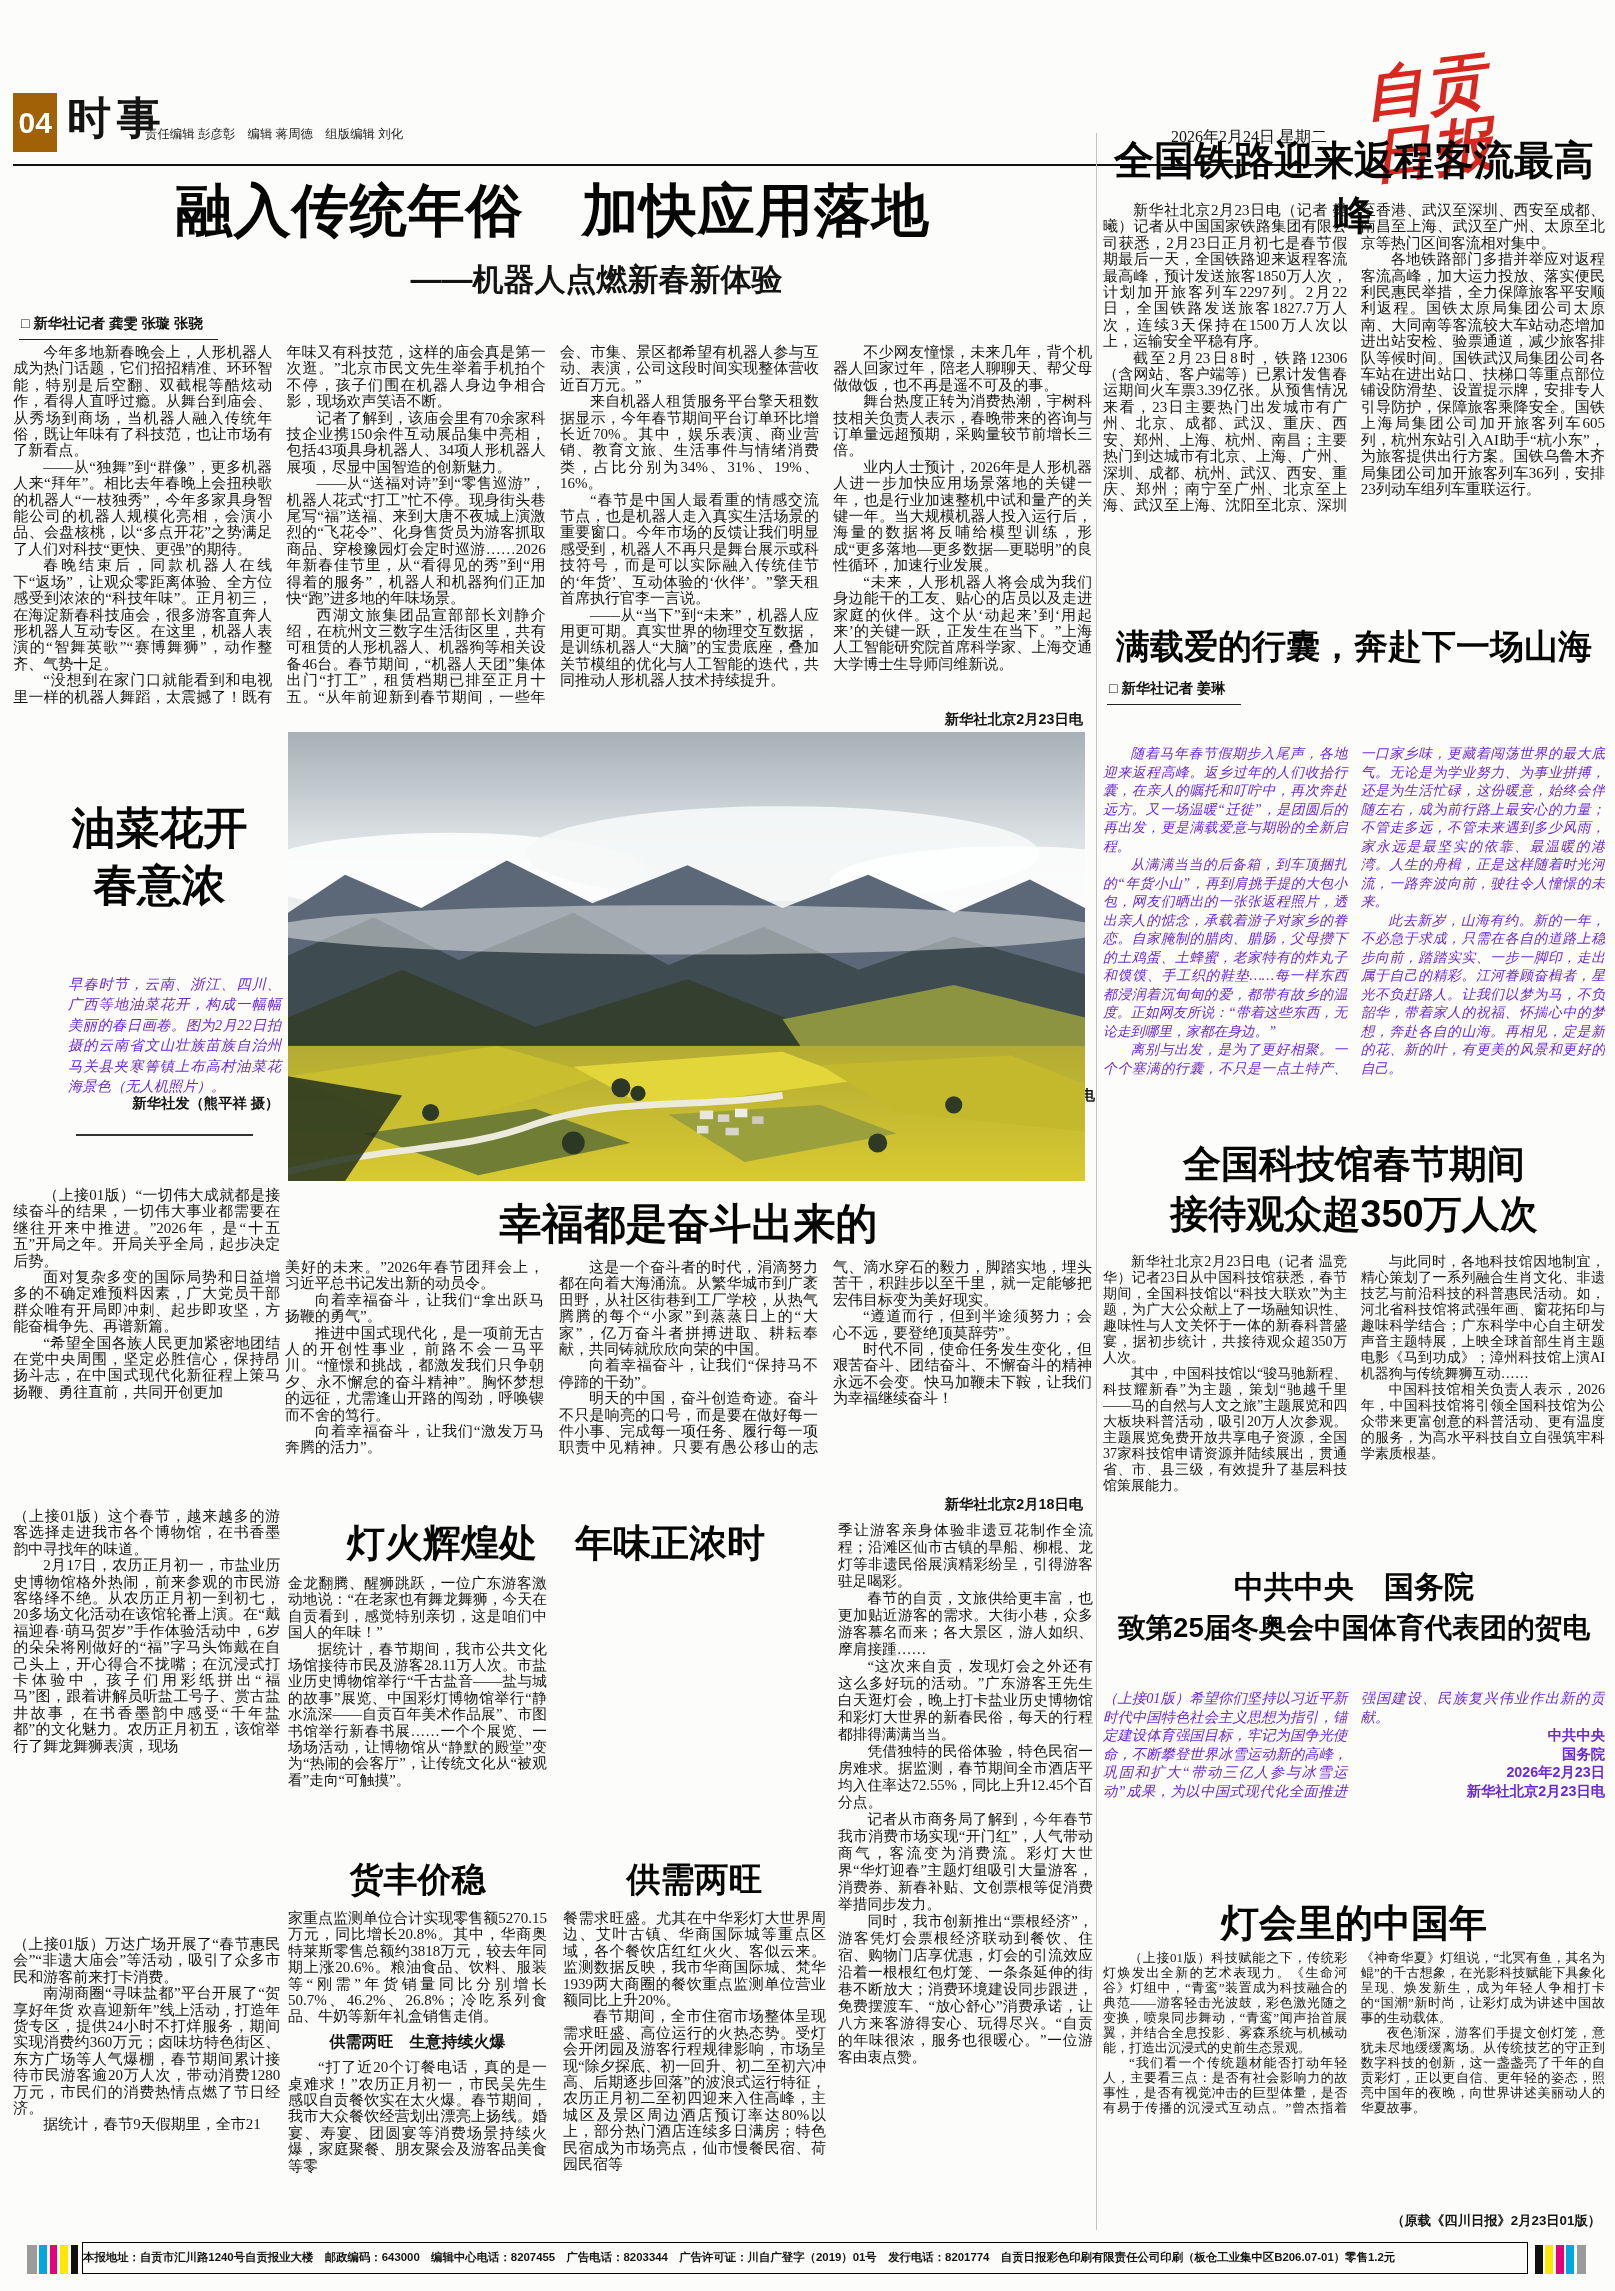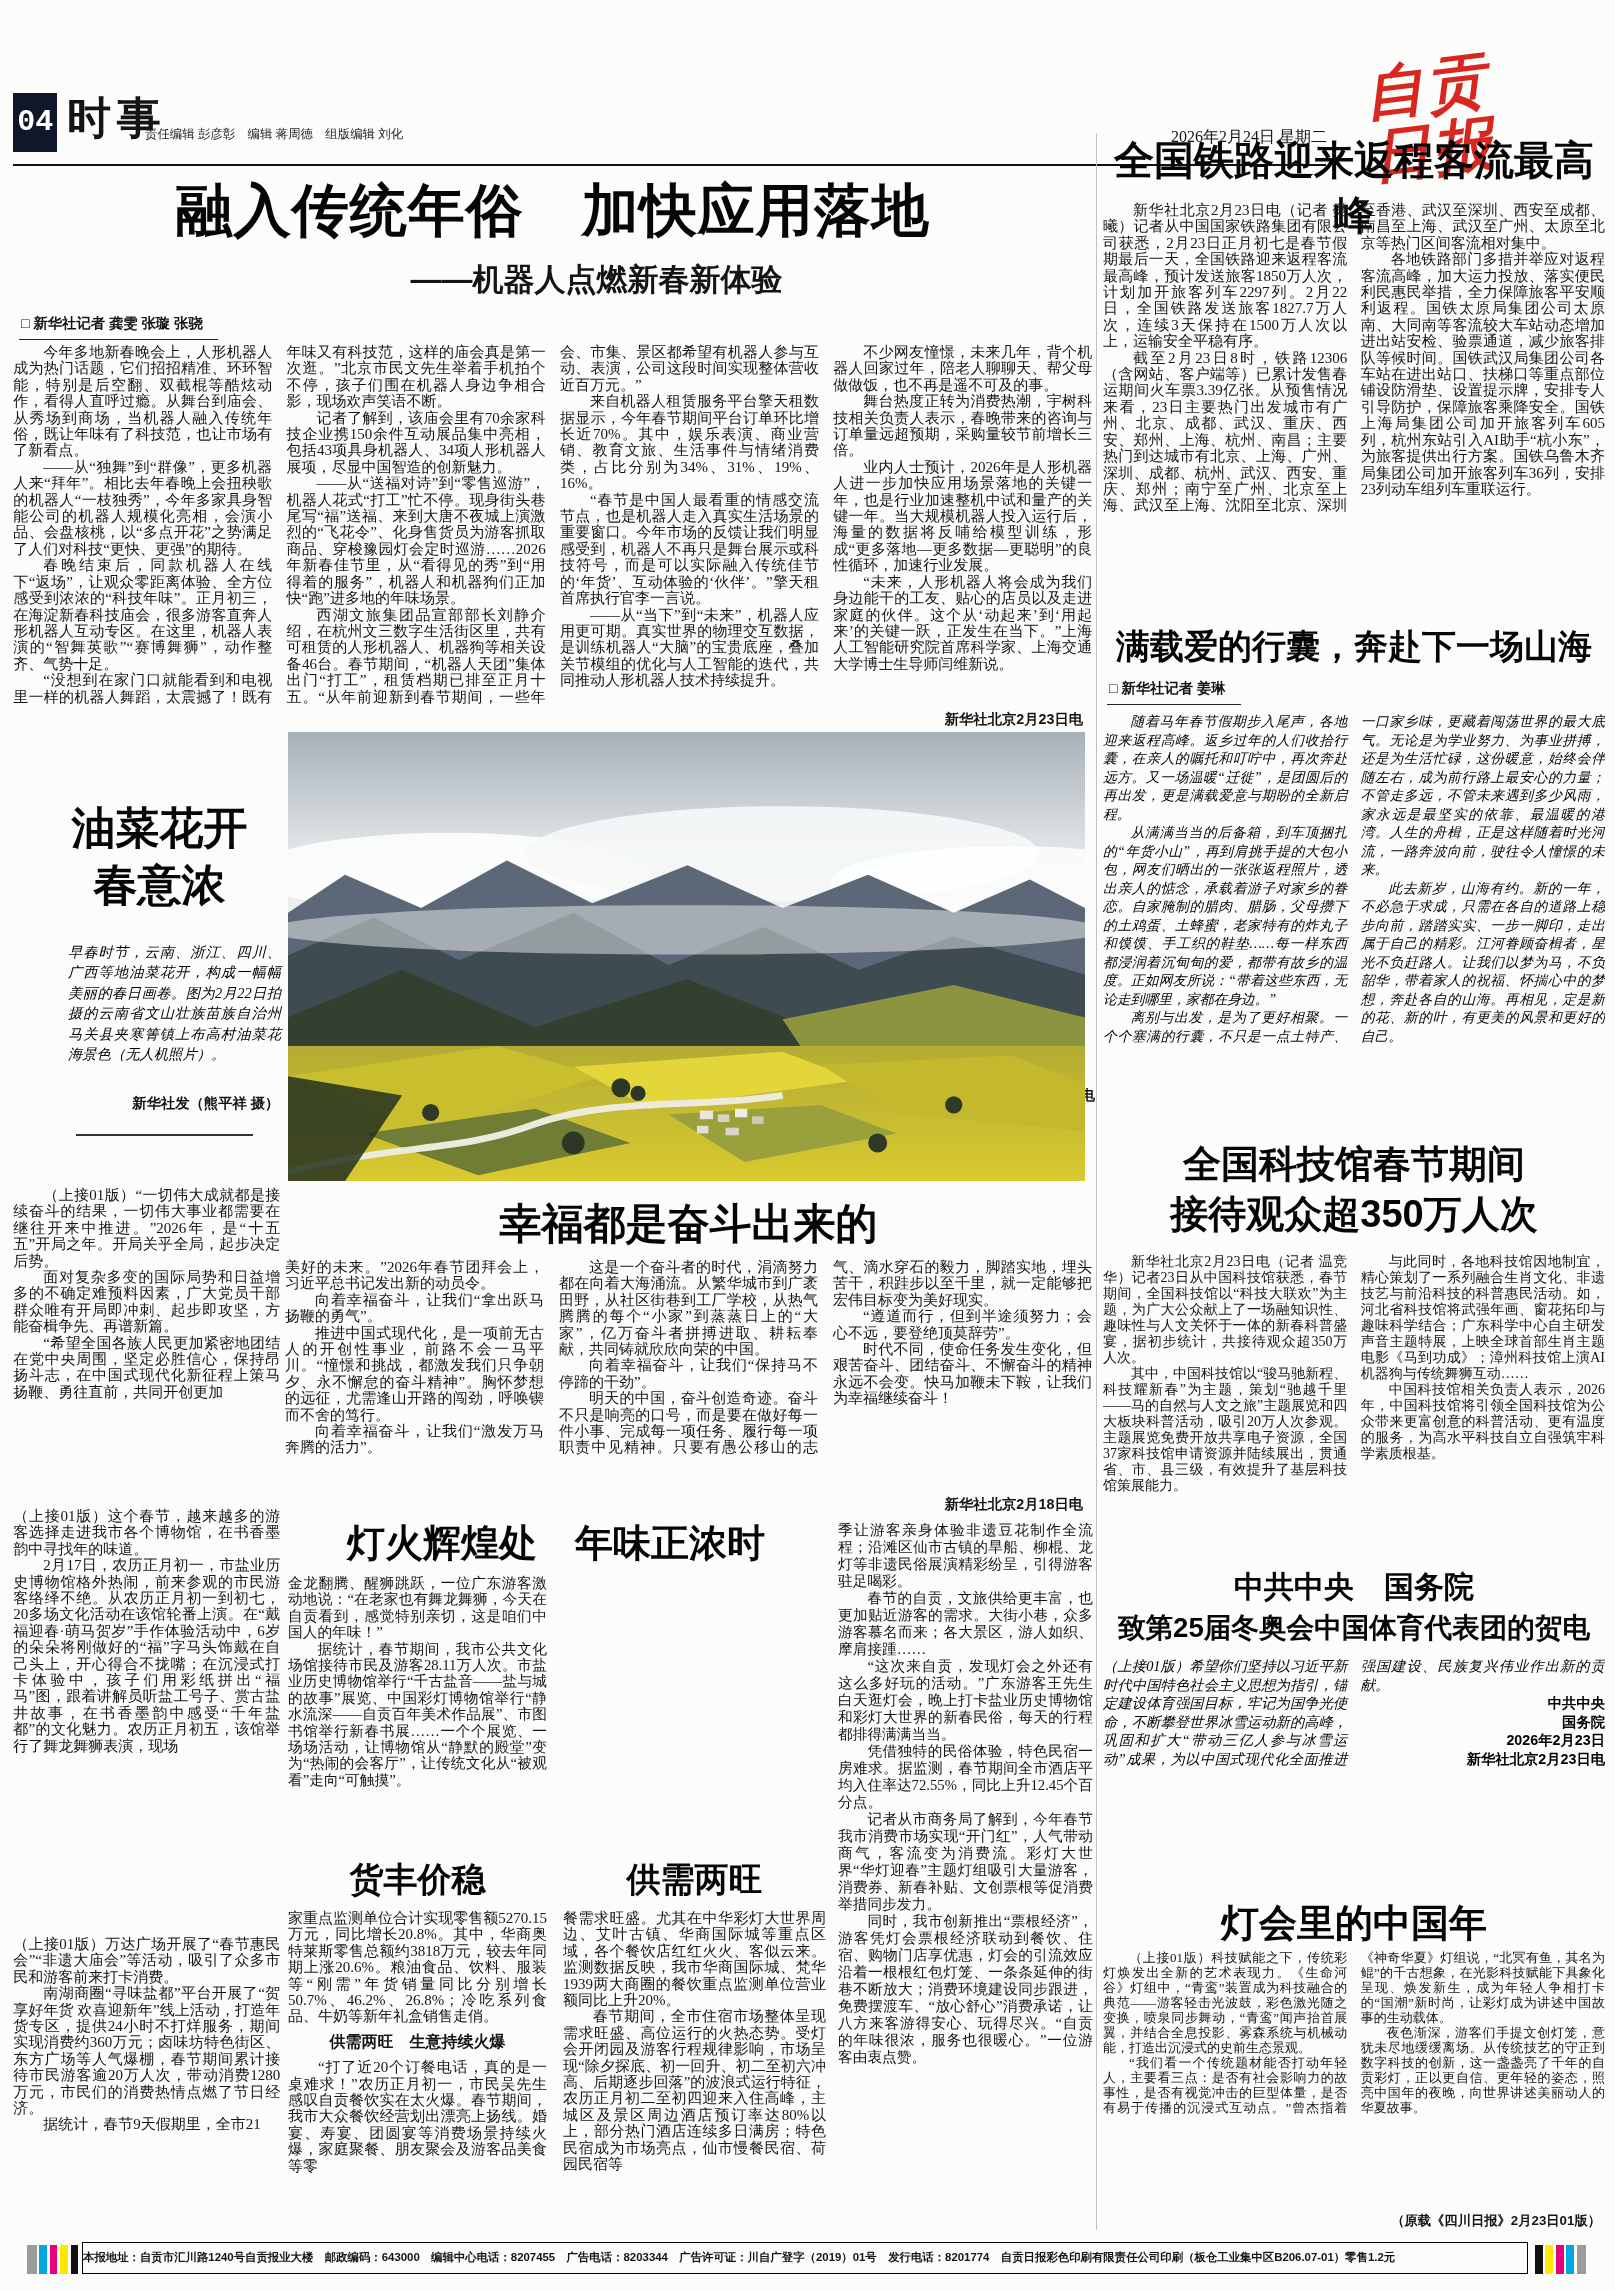--- a/index.html
+++ b/index.html
@@ -4,21 +4,21 @@
 <title>自贡日报</title>
 <style>
   html,body{margin:0;padding:0;background:#e9e9e9;}
   .page{position:relative;width:1616px;height:2291px;margin:0 auto;background:#fcfcfa;
         font-family:"Liberation Serif",serif;color:#141414;overflow:hidden;}
   .abs{position:absolute;}
   .hl{font-family:"Liberation Sans",sans-serif;font-weight:900;text-align:center;color:#060606;}
   .bt{font-size:15px;line-height:16.4px;text-align:justify;overflow:hidden;}
   .bt p{margin:0;text-indent:2em;}
   .cont p:first-child{text-indent:0;}
-  .kai{font-style:italic;color:#000000;}
+  .kai{font-style:italic;color:#6d28d9;margin-top:32px;}
   .kai p{margin:0;text-indent:2em;}
   .c2{column-count:2;column-gap:13.3px;}
   .c3{column-count:3;column-gap:15px;}
   .c4{column-count:4;column-gap:14.3px;}
   .byline{font-family:"Liberation Sans",sans-serif;font-weight:700;font-size:14.3px;
           border-bottom:1.9px solid #222;padding:0 15px 5.7px 1.9px;display:inline-block;}
   .signend{position:absolute;right:7.6px;bottom:1px;background:#fcfcfa;padding-left:11.4px;
            font-weight:700;font-family:"Liberation Sans",sans-serif;font-size:14.3px;font-style:normal;}
   .subheadline{font-family:"Liberation Sans",sans-serif;font-weight:700;text-align:center;}
   .sigs{display:contents;}
@@ -26,22 +26,22 @@
           font-family:"Liberation Sans",sans-serif;}
   .pc{display:contents;}
   .rule{background:#111;}
   .bar{display:inline-block;height:28.5px;margin-right:2.9px;vertical-align:top;}
 </style>
 </head>
 <body>
 
 <div class="page">
 
-  <div class="abs" style="left:13.3px;top:93px;width:44px;height:59px;background:#0f172a;color:#fff;
-              font-family:Liberation Mono, monospace;font-weight:900;font-size:30px;
+  <div class="abs" style="left:13.3px;top:93px;width:44px;height:59px;background:#a16207;color:#fff;
+              font-family:Liberation Sans, sans-serif;font-weight:900;font-size:30px;
               line-height:59px;text-align:center;">04</div>
   <div class="abs" style="left:67px;top:89px;font-size:44px;font-weight:900;letter-spacing:5.7px;
               font-family:'Liberation Sans',sans-serif;">时事</div>
   <div class="abs" style="left:145px;top:126px;font-size:12.4px;font-family:'Liberation Sans',sans-serif;color:#222;">责任编辑 彭彦彰　编辑 蒋周德　组版编辑 刘化</div>
   <div class="abs" style="left:989px;top:127px;width:338px;text-align:right;font-size:16px;">2026年2月24日 星期二</div>
   <div class="abs" style="left:1339px;top:55px;width:181px;font-size:59px;line-height:63px;color:#d8271e;
               font-weight:700;font-style:italic;transform:rotate(-7deg);text-align:center;
               font-family:'DejaVu Serif',serif;letter-spacing:2.9px;">
     <span>自贡</span><br>
     <span>日报</span>

